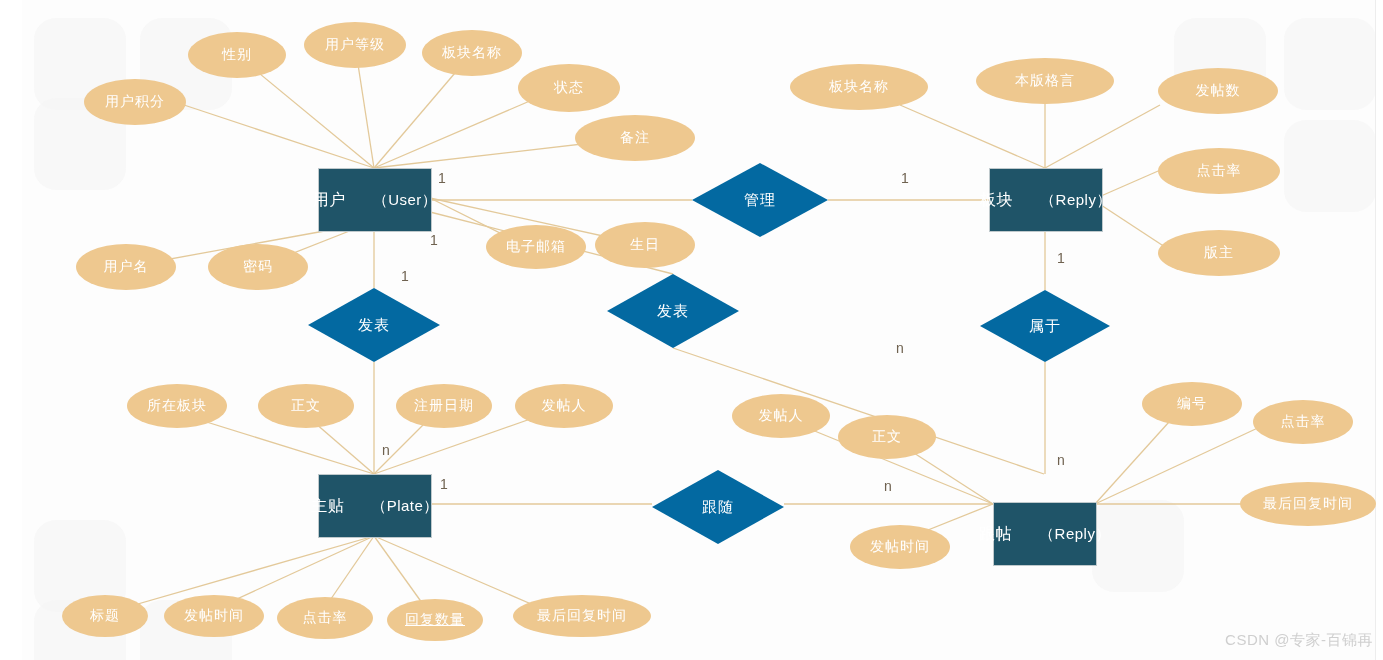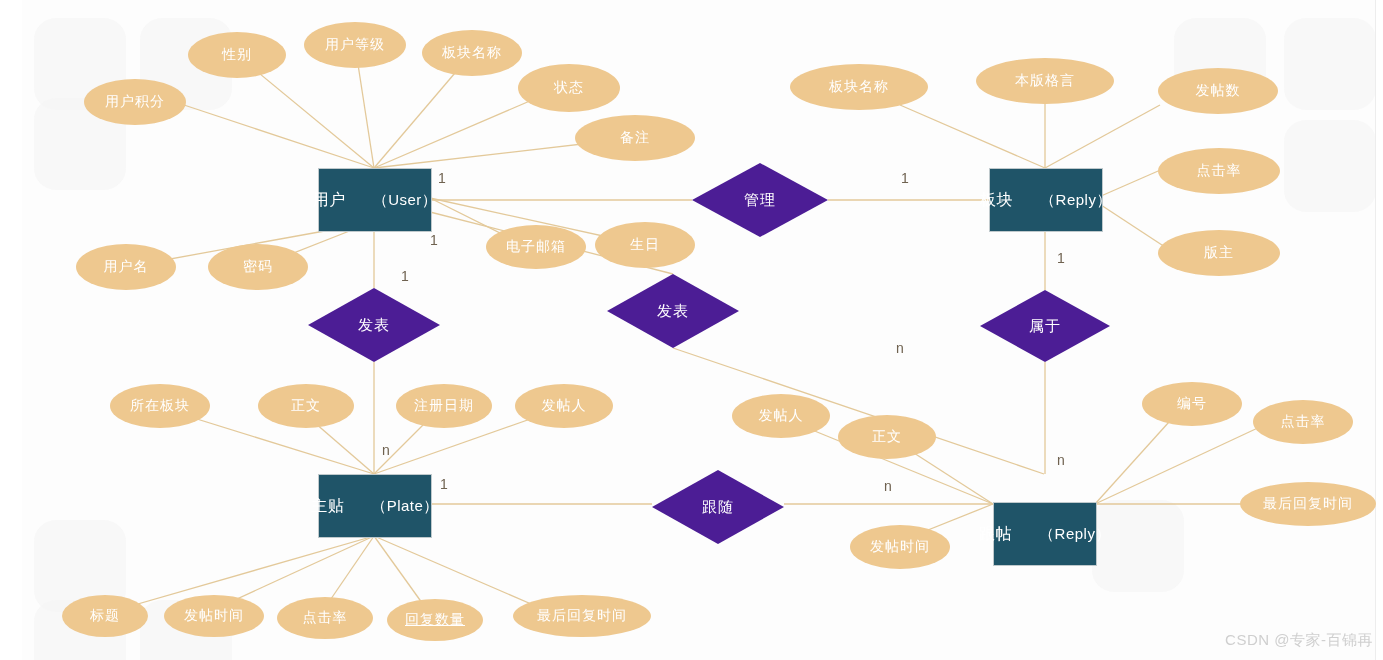--- a/index.html
+++ b/index.html
@@ -61,21 +61,21 @@
     display:flex;
     align-items:center;
     justify-content:center;
     font-size:14px;
     letter-spacing:1px;
     white-space:nowrap;
   }
   
   .rel{
     position:absolute;
-    background:#4c1d95;
+    background:#0369a1;
     display:flex;
     align-items:center;
     justify-content:center;
     color:#ffffff;
     font-size:15px;
     letter-spacing:1px;
     white-space:nowrap;
     clip-path:polygon(50% 0%,100% 50%,50% 100%,0% 50%);
   }
   
@@ -180,21 +180,21 @@
       <div class="attr" style="left: 575px; top: 115px; width: 120px; height: 46px;">备注</div>
       <div class="attr" style="left: 76px; top: 244px; width: 100px; height: 46px;">用户名</div>
       <div class="attr" style="left: 208px; top: 244px; width: 100px; height: 46px;">密码</div>
       <div class="attr" style="left: 486px; top: 225px; width: 100px; height: 44px;">电子邮箱</div>
       <div class="attr" style="left: 595px; top: 222px; width: 100px; height: 46px;">生日</div>
       <div class="attr" style="left: 790px; top: 64px; width: 138px; height: 46px;">板块名称</div>
       <div class="attr" style="left: 976px; top: 58px; width: 138px; height: 46px;">本版格言</div>
       <div class="attr" style="left: 1158px; top: 68px; width: 120px; height: 46px;">发帖数</div>
       <div class="attr" style="left: 1158px; top: 148px; width: 122px; height: 46px;">点击率</div>
       <div class="attr" style="left: 1158px; top: 230px; width: 122px; height: 46px;">版主</div>
-      <div class="attr" style="left: 110px; top: 384px; width: 100px; height: 44px;">所在板块</div>
+      <div class="attr" style="left: 127px; top: 384px; width: 100px; height: 44px;">所在板块</div>
       <div class="attr" style="left: 258px; top: 384px; width: 96px; height: 44px;">正文</div>
       <div class="attr" style="left: 396px; top: 384px; width: 96px; height: 44px;">注册日期</div>
       <div class="attr" style="left: 515px; top: 384px; width: 98px; height: 44px;">发帖人</div>
       <div class="attr" style="left: 62px; top: 595px; width: 86px; height: 42px;">标题</div>
       <div class="attr" style="left: 164px; top: 595px; width: 100px; height: 42px;">发帖时间</div>
       <div class="attr" style="left: 277px; top: 597px; width: 96px; height: 42px;">点击率</div>
       <div class="attr" style="left: 387px; top: 599px; width: 96px; height: 42px; text-decoration: underline;">回复数量</div>
       <div class="attr" style="left: 513px; top: 595px; width: 138px; height: 42px;">最后回复时间</div>
       <div class="attr" style="left: 732px; top: 394px; width: 98px; height: 44px;">发帖人</div>
       <div class="attr" style="left: 838px; top: 415px; width: 98px; height: 44px;">正文</div>

